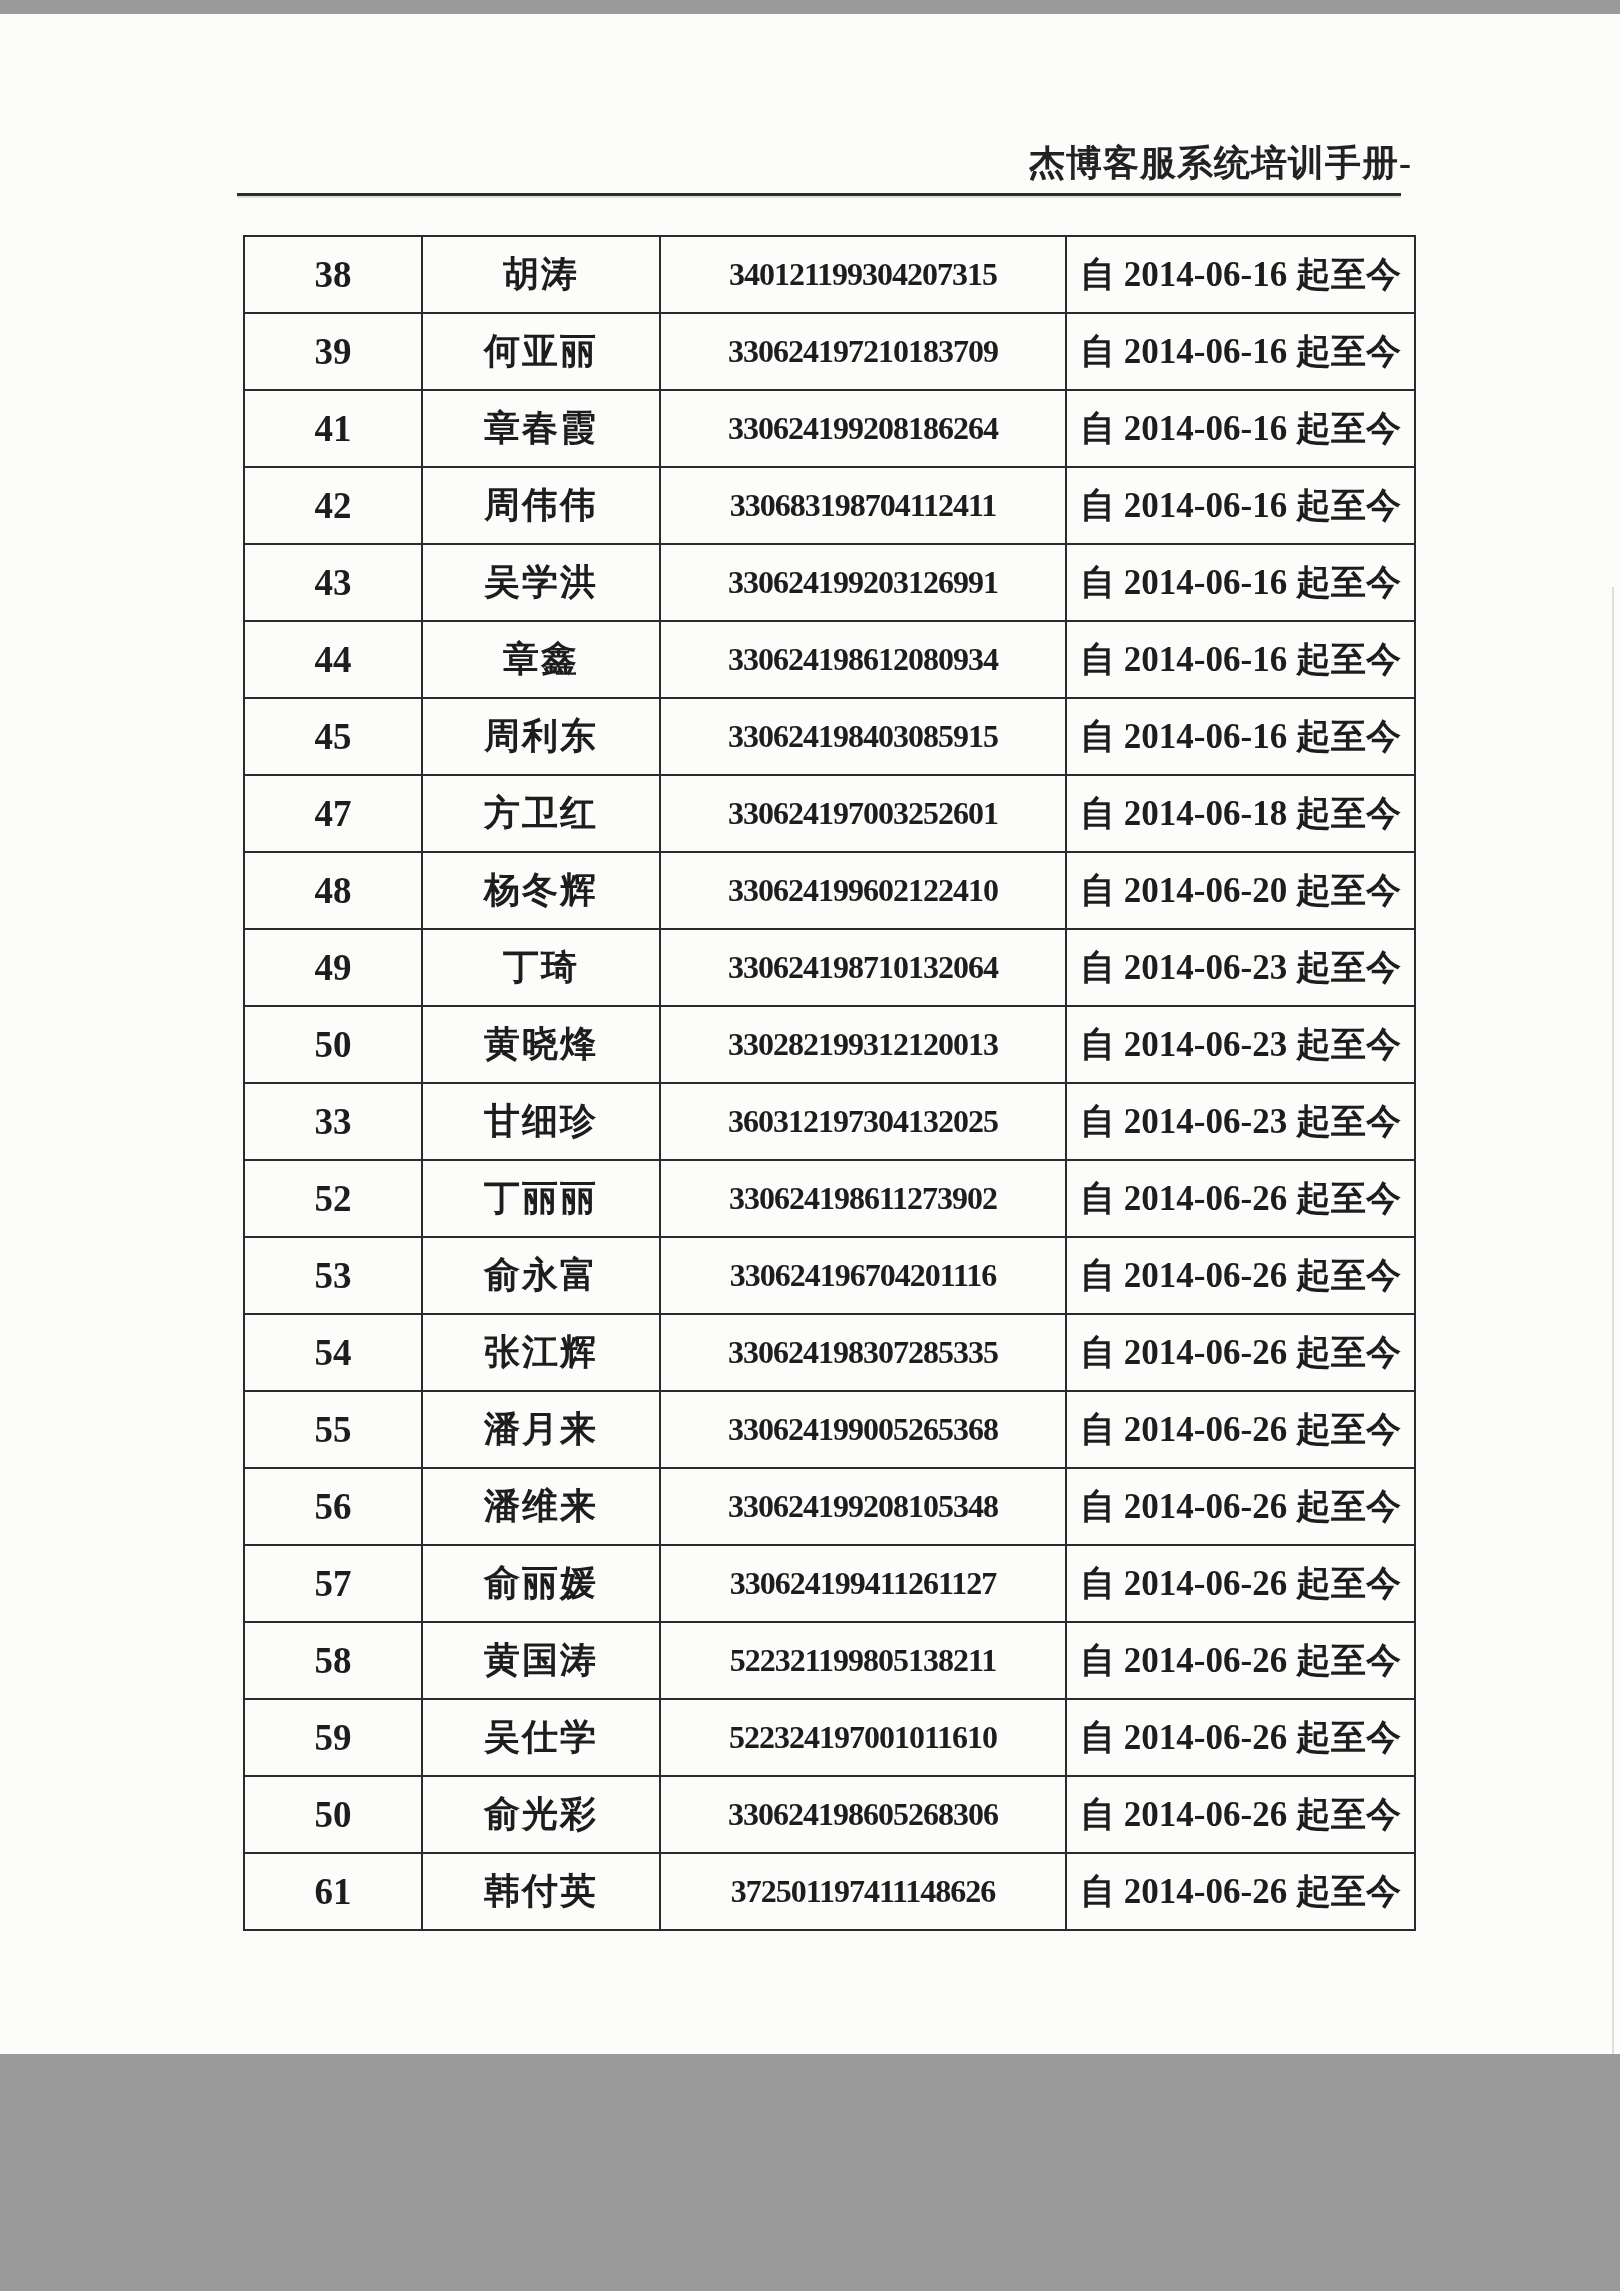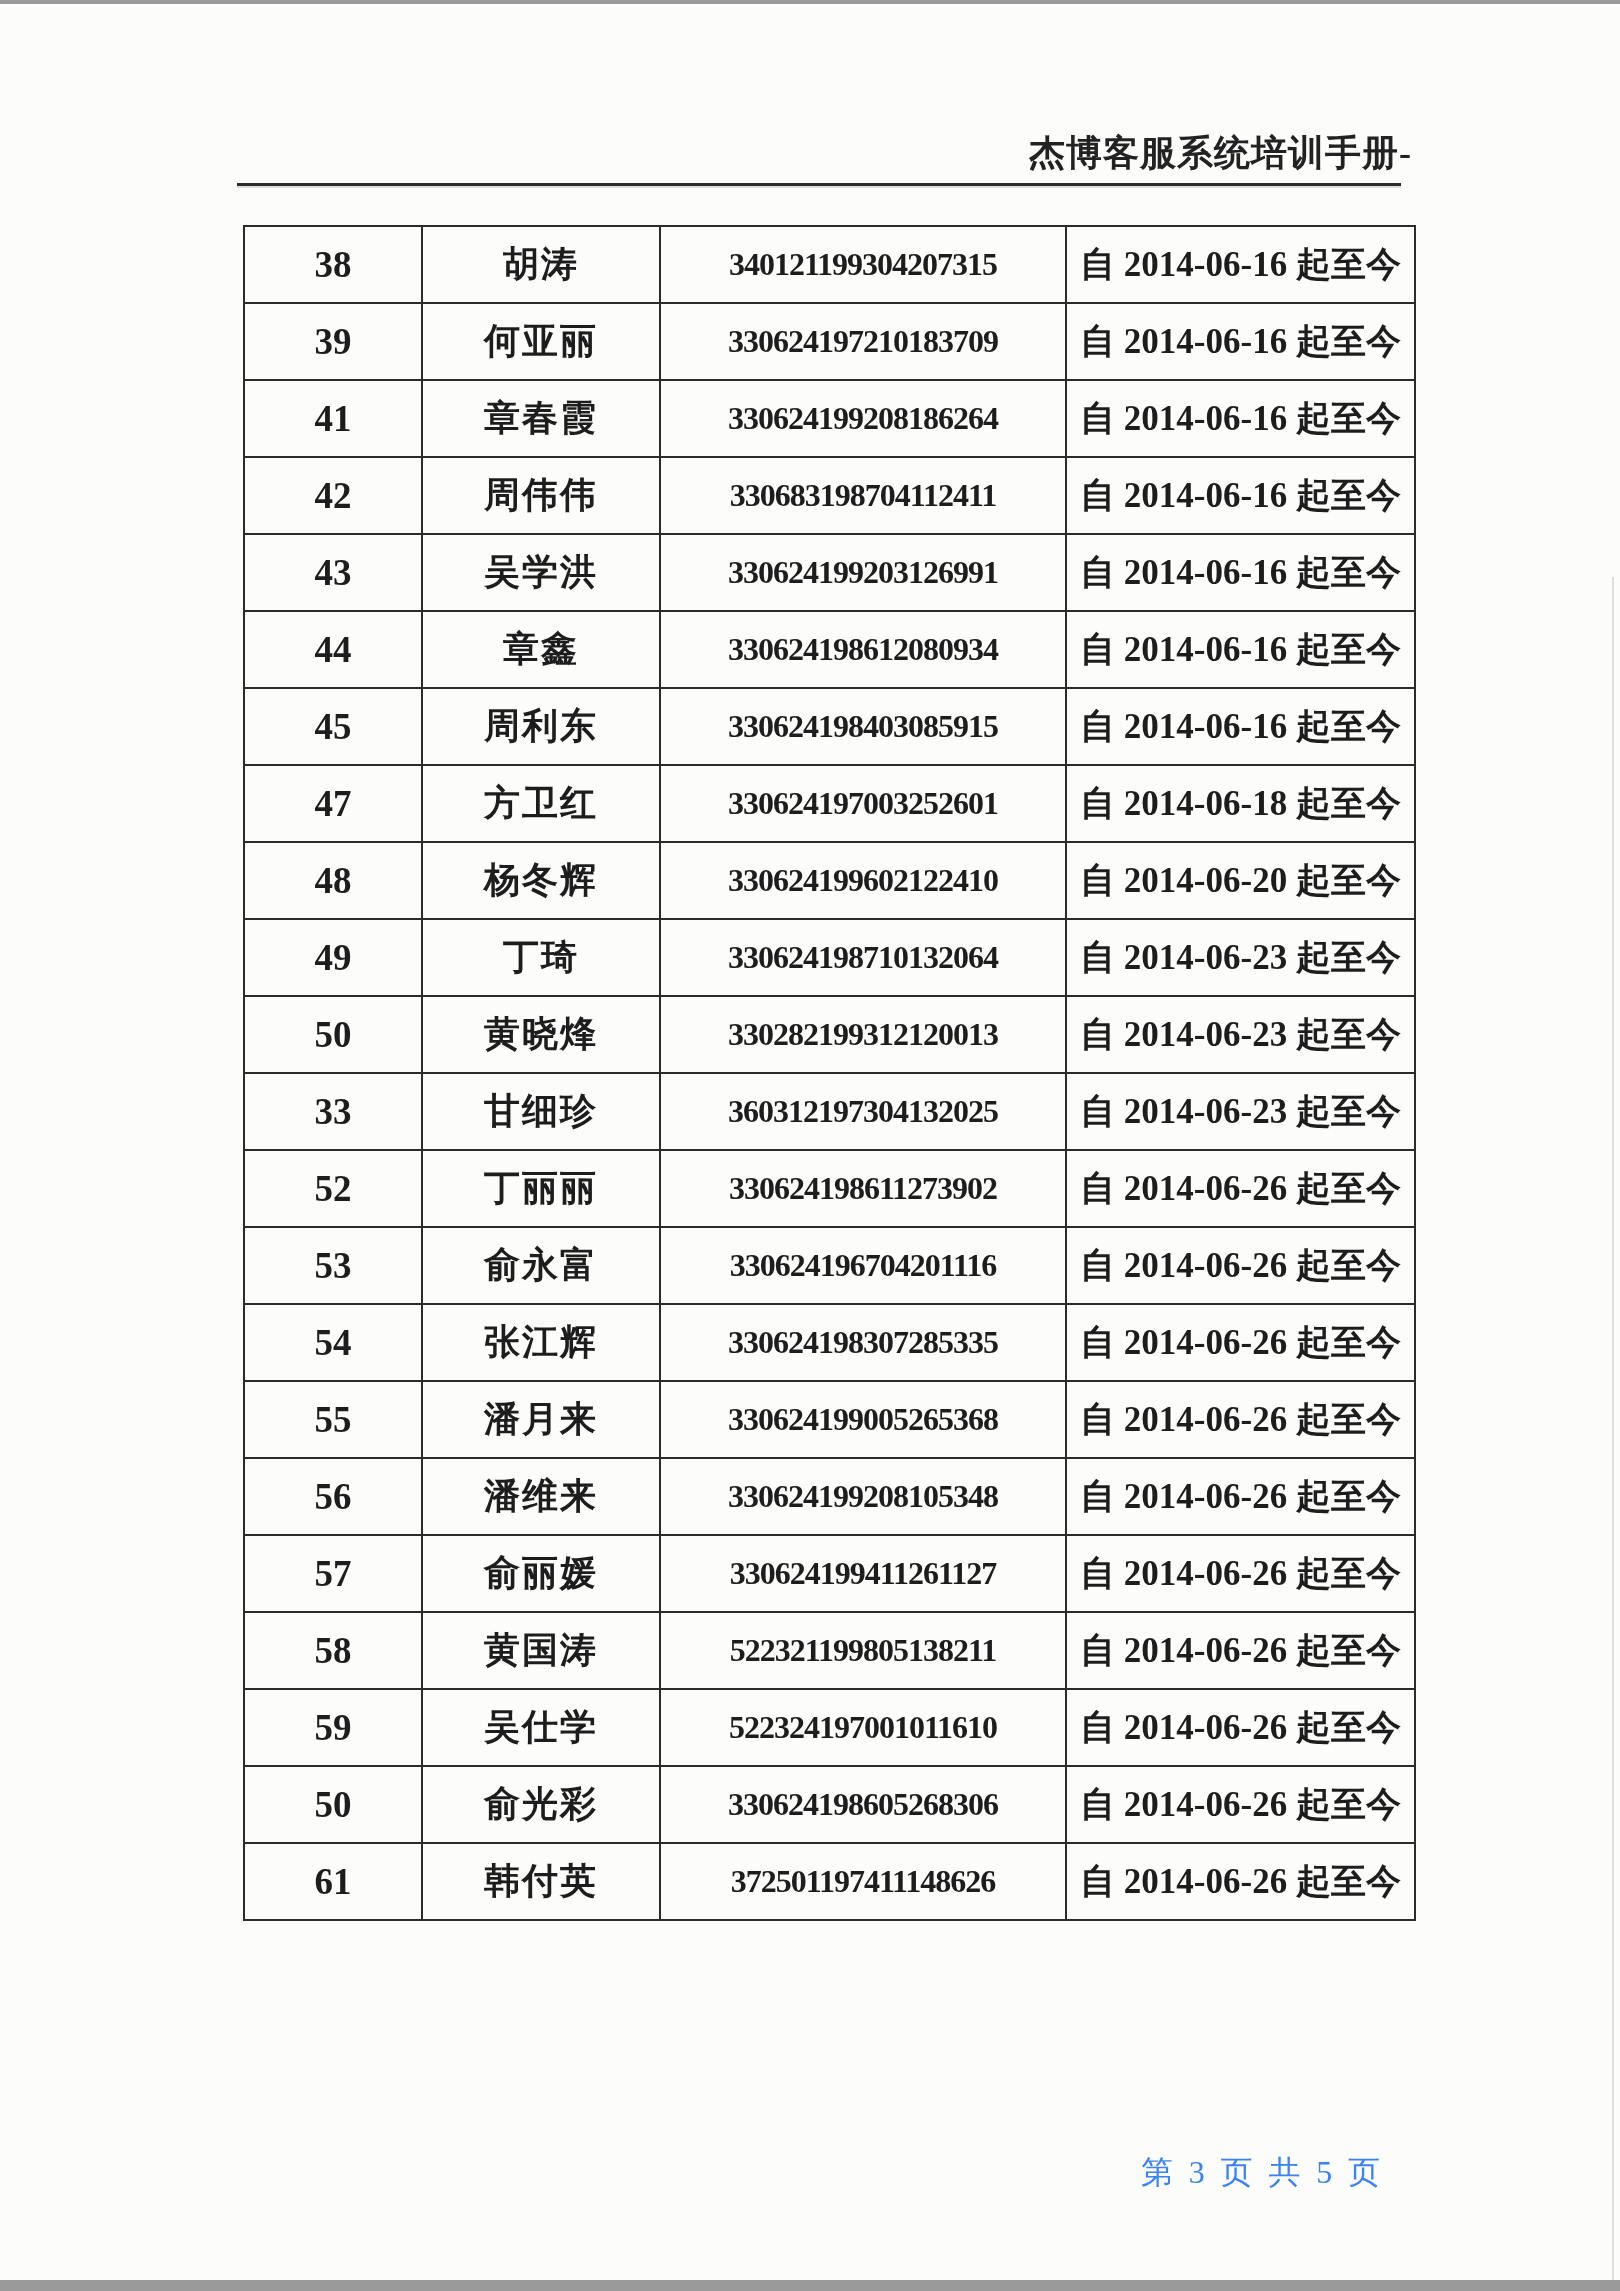--- a/index.html
+++ b/index.html
@@ -1,19 +1,19 @@
 <!DOCTYPE html>
 <html><head>
 <meta charset="utf-8">
 <style>
   html,body{margin:0;padding:0;background:#9a9a9a;}
   .page{
     position:relative;
-    width:1620px;height:2276px;
-    margin:4px auto;
+    width:1620px;height:2040px;
+    margin:14px auto;
     background:#fcfcfa;
     font-family:"Liberation Serif","DejaVu Serif",serif;
     color:#1d1d1d;
     overflow:hidden;
   }
   .header-title{
     position:absolute;
     top:125px;right:208px;
     font-size:36px;
     font-weight:600;

